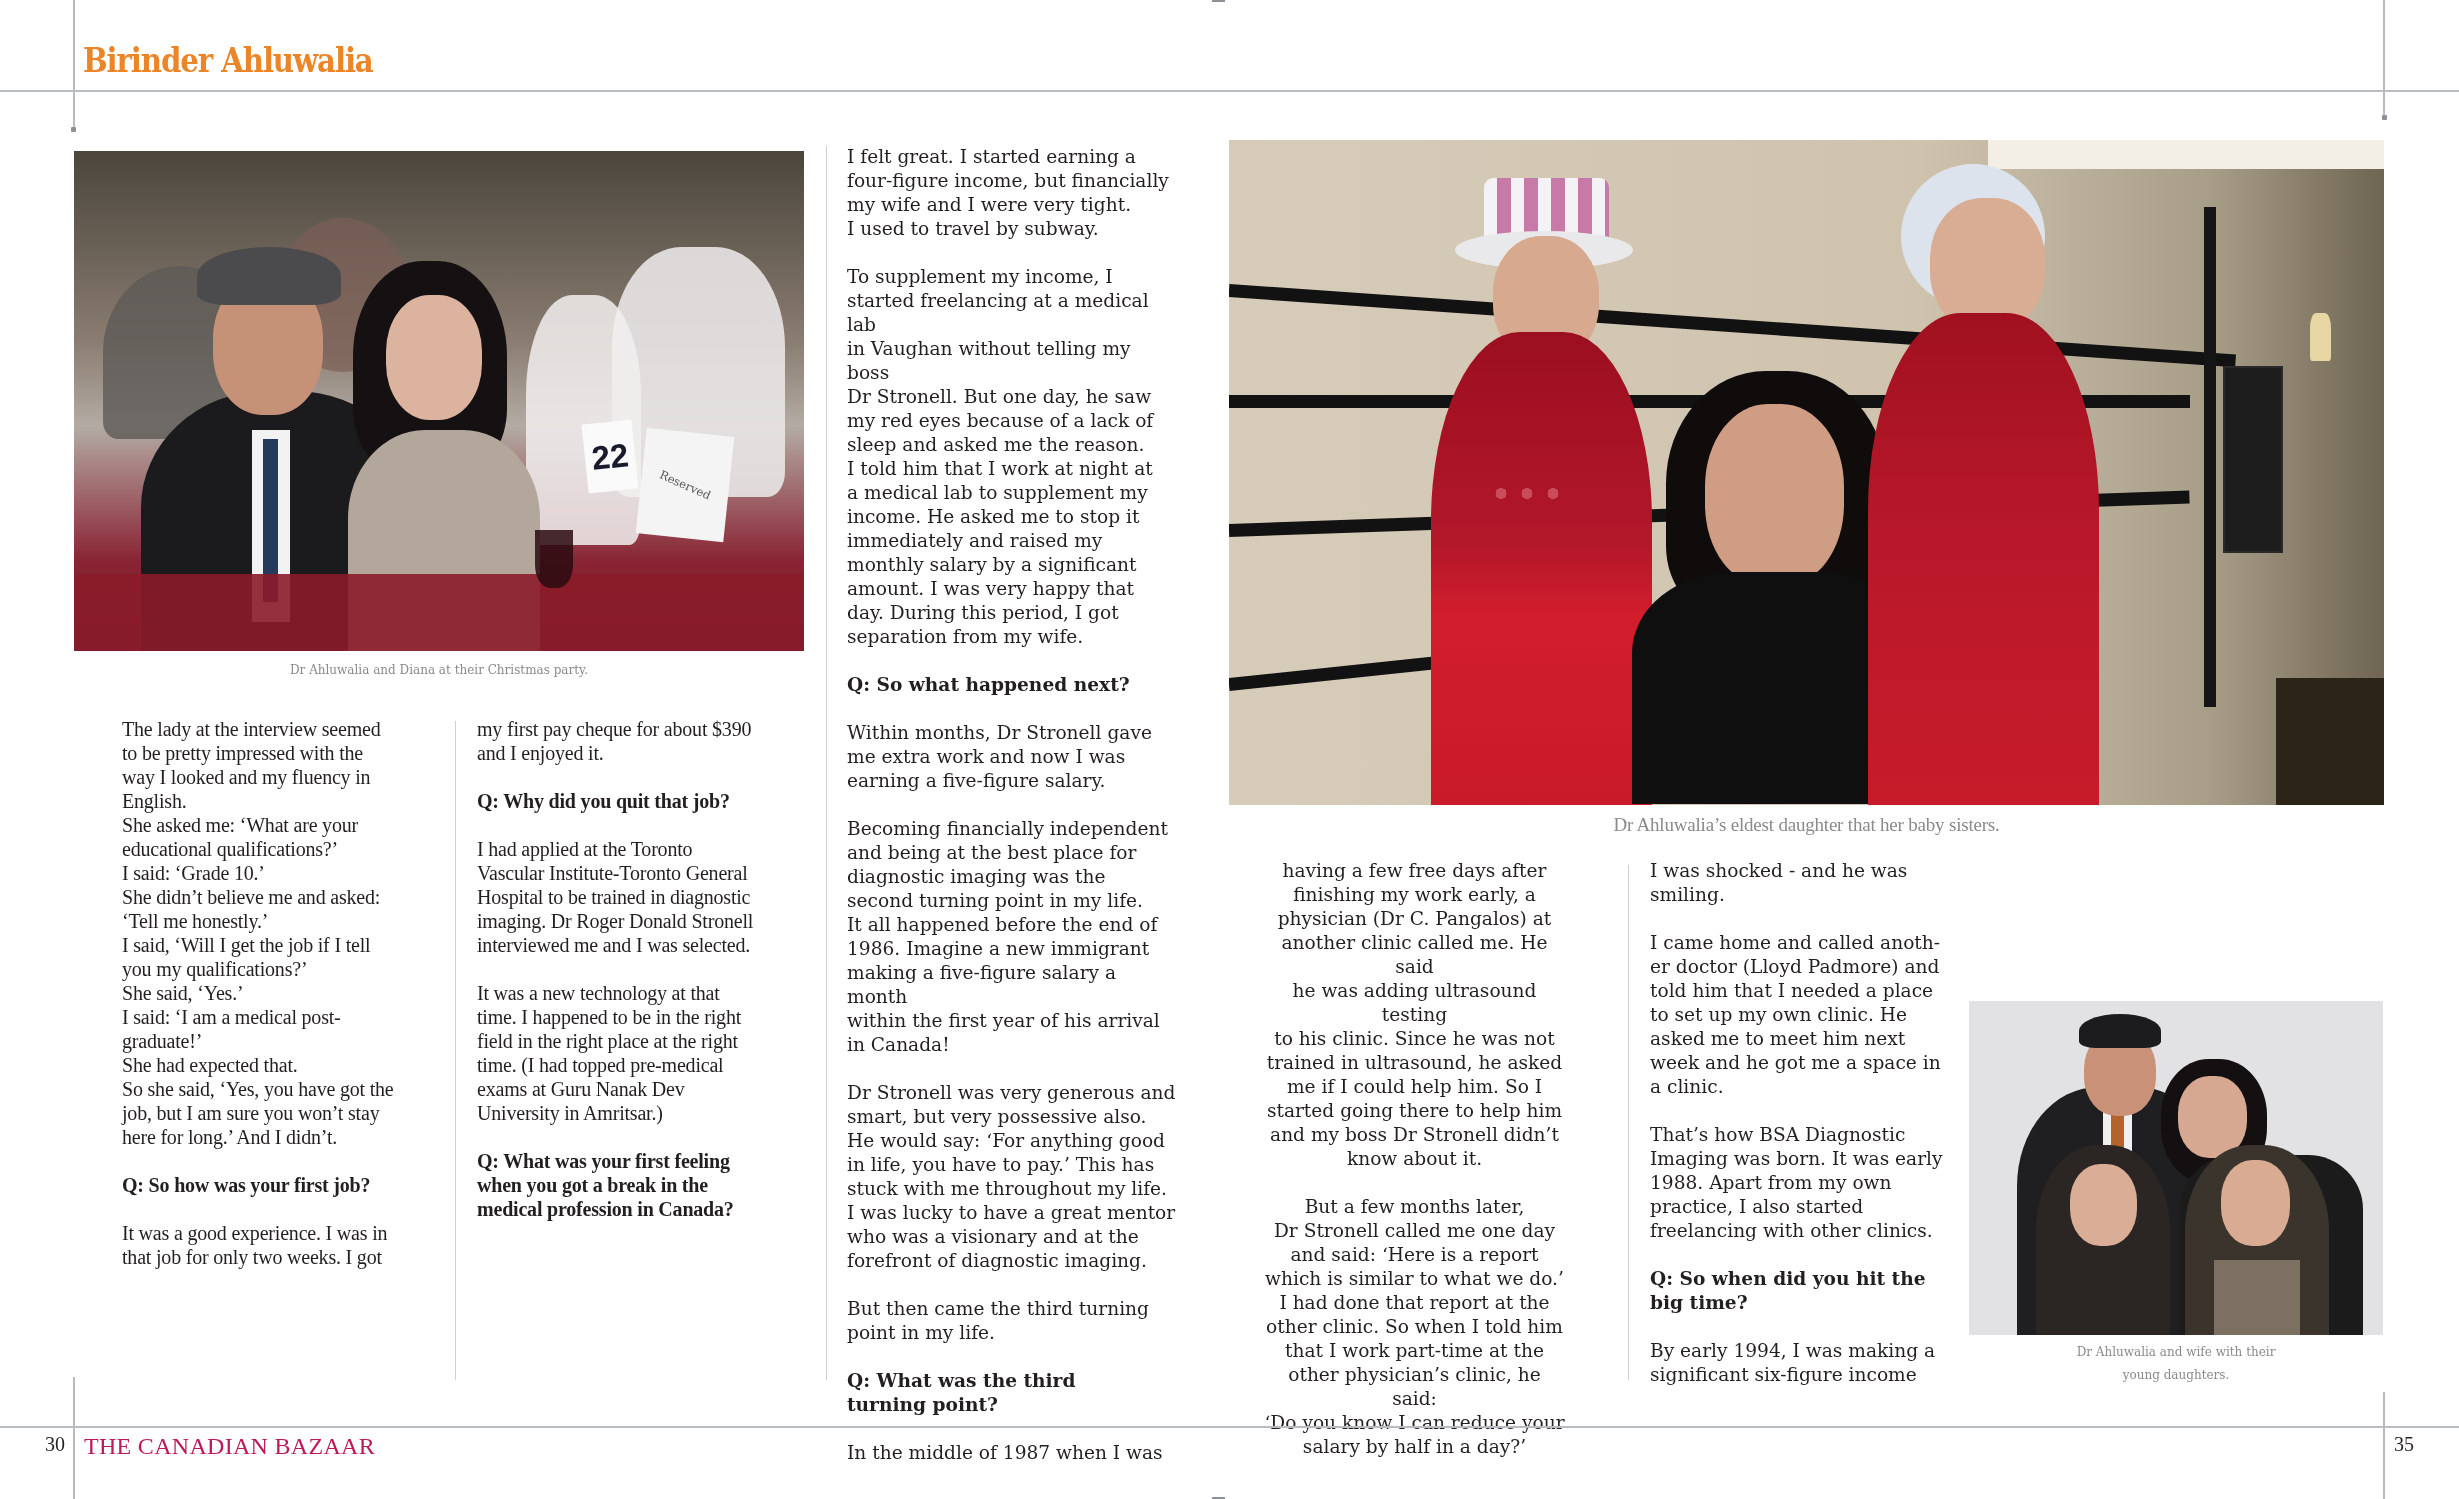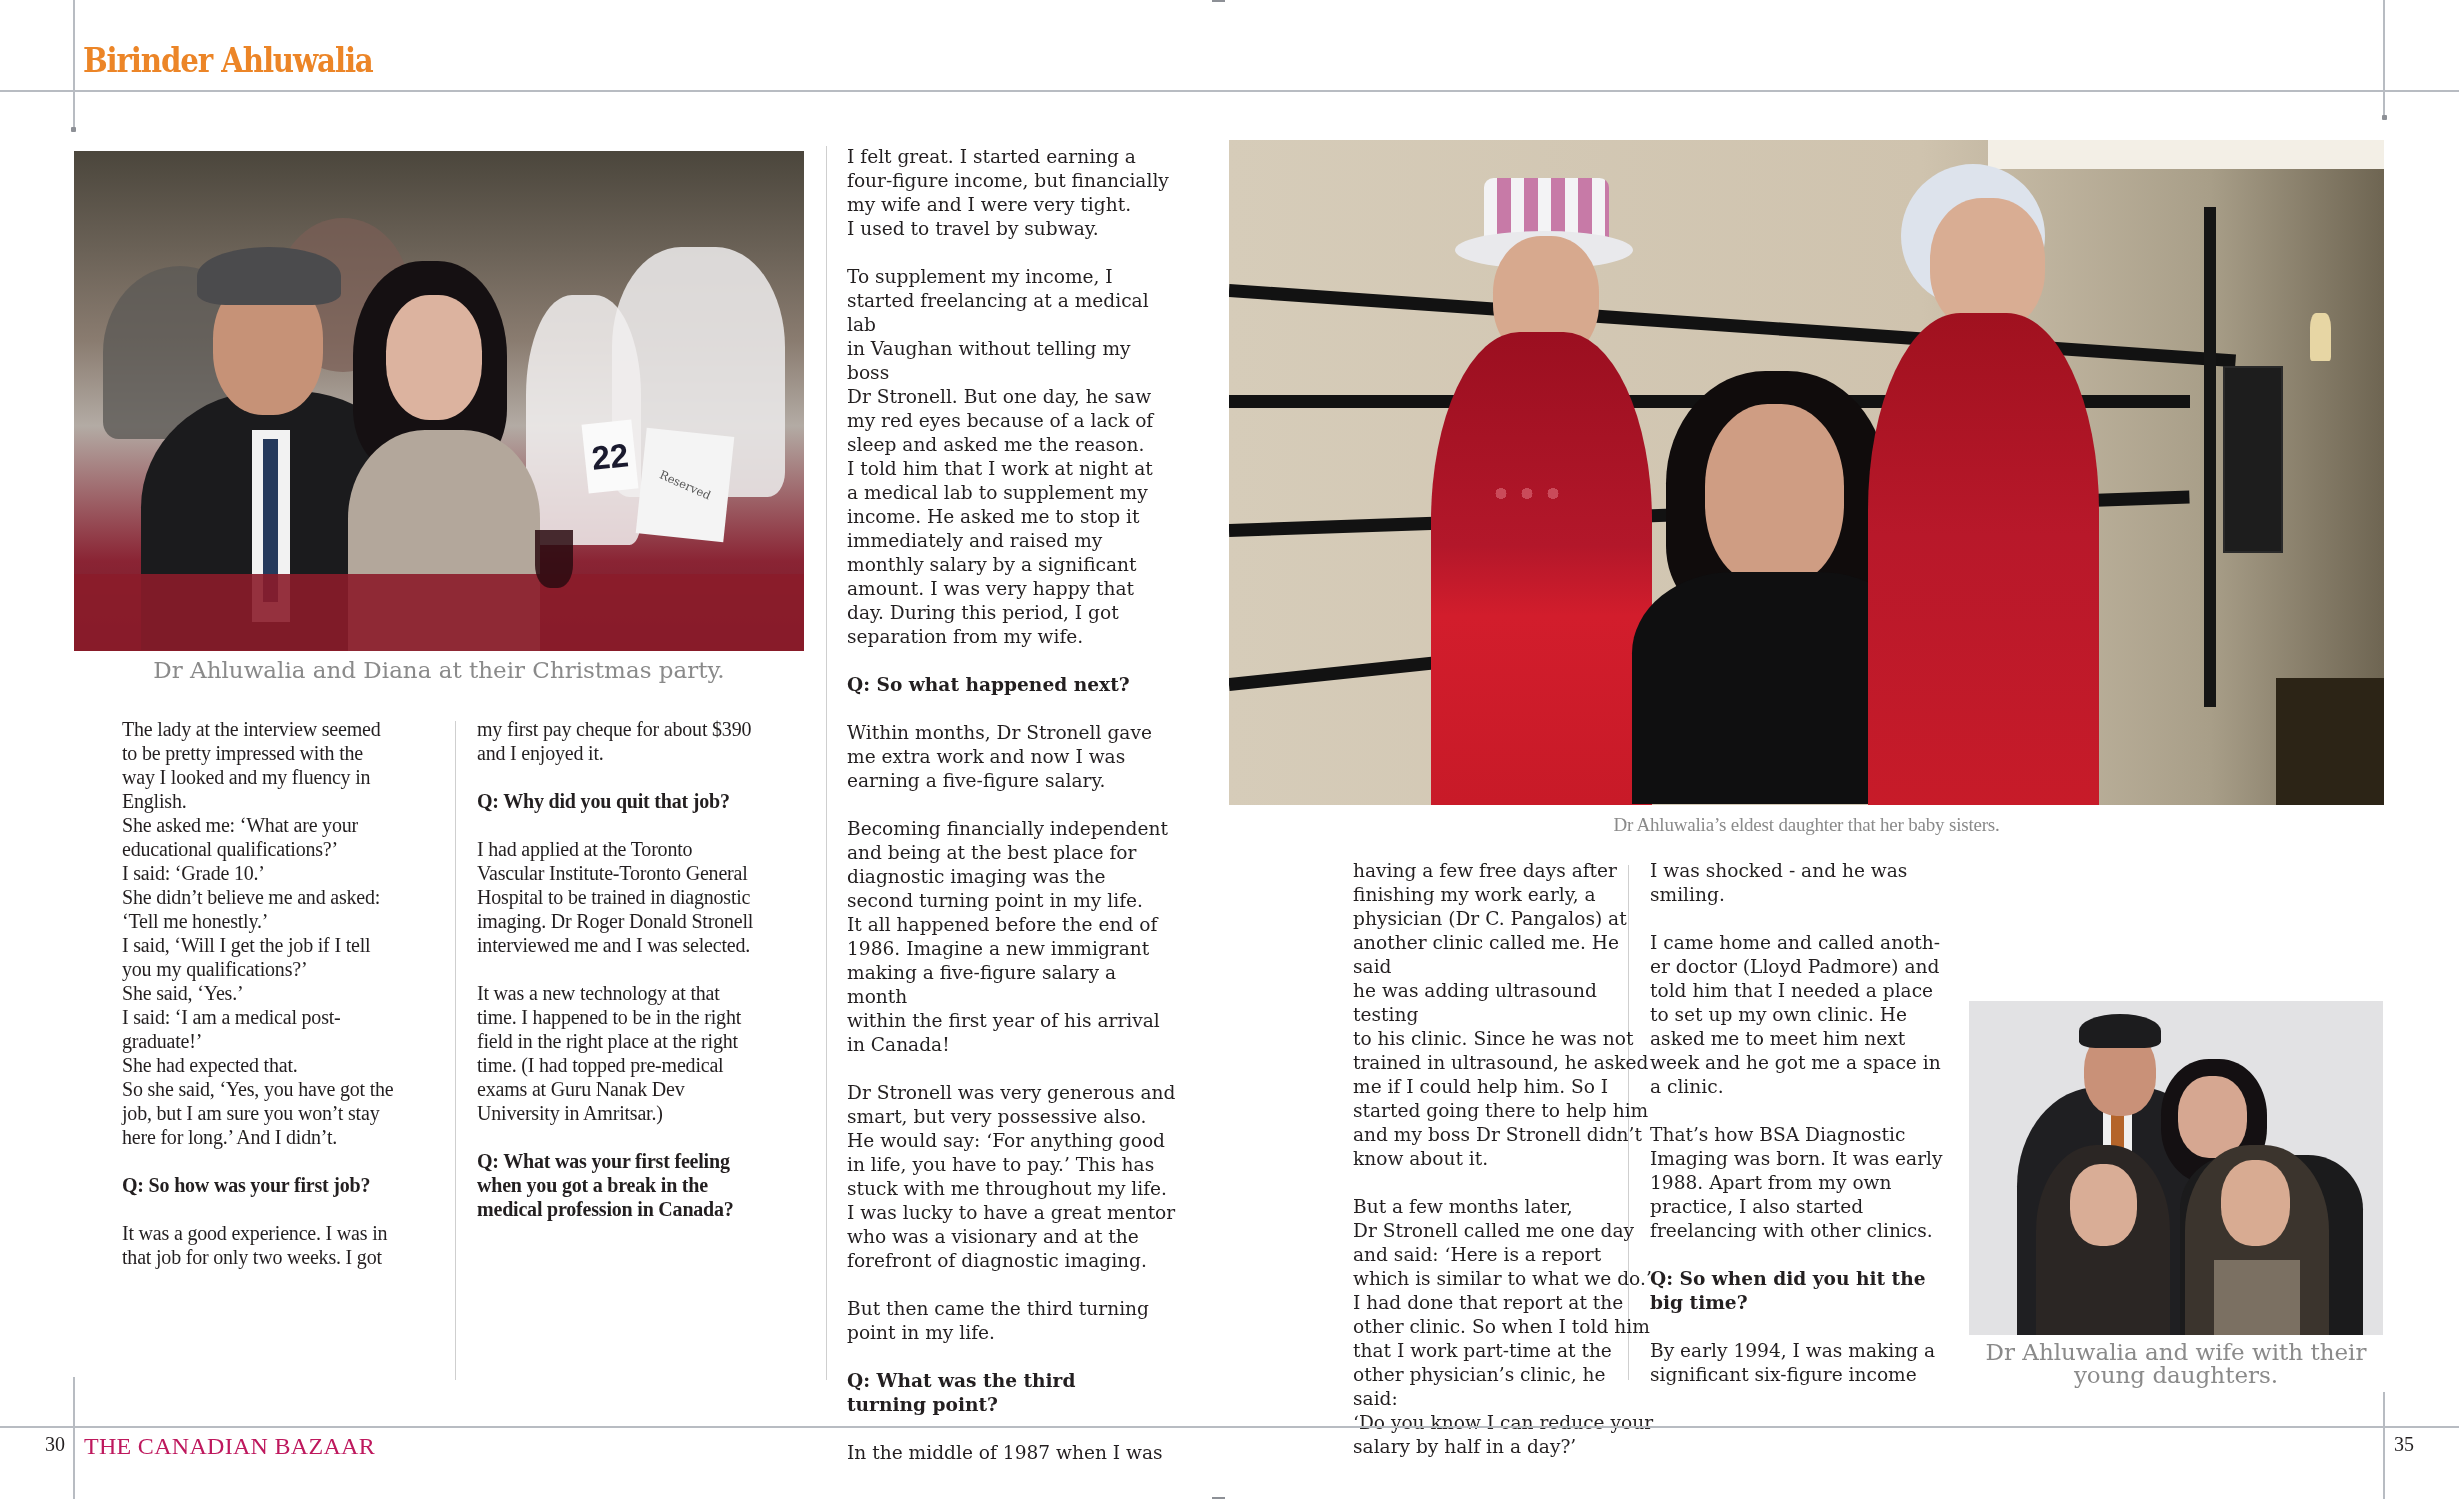--- a/index.html
+++ b/index.html
@@ -8,21 +8,21 @@
   .abs { position:absolute; }
   .hline { position:absolute; height:1.9px; background:#b8bcc2; }
   .vline { position:absolute; width:1.9px; background:#b8bcc2; }
   .dot { position:absolute; width:4.8px; height:4.8px; background:#8d9096; border-radius:1px; }
   .title { position:absolute; left:83px; top:40px; font-family:"DejaVu Serif", serif; font-weight:bold;
            font-size:34px; color:#ec8527; letter-spacing:-1.3px; transform:scaleX(0.86); transform-origin:left top; }
   .col { position:absolute; font-size:18.6px; line-height:24px; white-space:pre-line; }
   .col p { margin:0 0 24px 0; white-space:pre-line; }
   .col p.q { font-weight:bold; }
   .narrow { font-family:"Liberation Serif", serif; font-size:20px; letter-spacing:-0.2px; }
-  .caption { position:absolute; font-size:23px; color:#8a8a8a; text-align:center; line-height:23px; }
+  .caption { position:absolute; font-size:12px; color:#8a8a8a; text-align:center; line-height:23px; }
   .caption.narrow { font-size:19px; }
   .colrule { position:absolute; width:1.4px; background:#cfcfcf; }
   .photo { position:absolute; overflow:hidden; }
   .footer-num { position:absolute; font-family:"Liberation Serif", serif; font-size:20px; color:#231f20; }
   .footer-mag { position:absolute; font-family:"Liberation Serif", serif; font-size:24px; color:#be185d; letter-spacing:0.3px; }
 </style>
 </head>
 <body>
 
 <div class="hline" style="left:0;top:90px;width:2459px;"></div>
@@ -175,21 +175,21 @@
 in Canada!</p><p class="">Dr Stronell was very generous and
 smart, but very possessive also.
 He would say: ‘For anything good
 in life, you have to pay.’ This has
 stuck with me throughout my life.
 I was lucky to have a great mentor
 who was a visionary and at the
 forefront of diagnostic imaging.</p><p class="">But then came the third turning
 point in my life.</p><p class="q">Q: What was the third
 turning point?</p><p class="">In the middle of 1987 when I was</p></div>
-<div class="col" style="left:1353px;top:859px;width:303px;"><p class="">having a few free days after
+<div class="col" style="left:1263px;top:859px;width:303px;text-align:center;"><p class="">having a few free days after
 finishing my work early, a
 physician (Dr C. Pangalos) at
 another clinic called me. He said
 he was adding ultrasound testing
 to his clinic. Since he was not
 trained in ultrasound, he asked
 me if I could help him. So I
 started going there to help him
 and my boss Dr Stronell didn’t
 know about it.</p><p class="">But a few months later,

